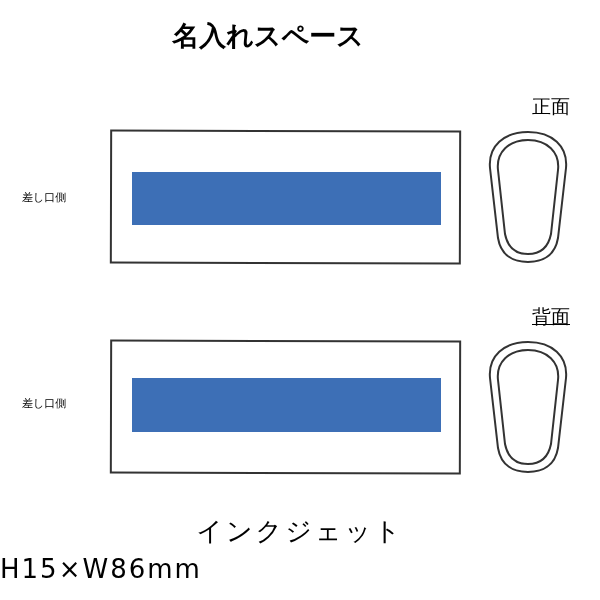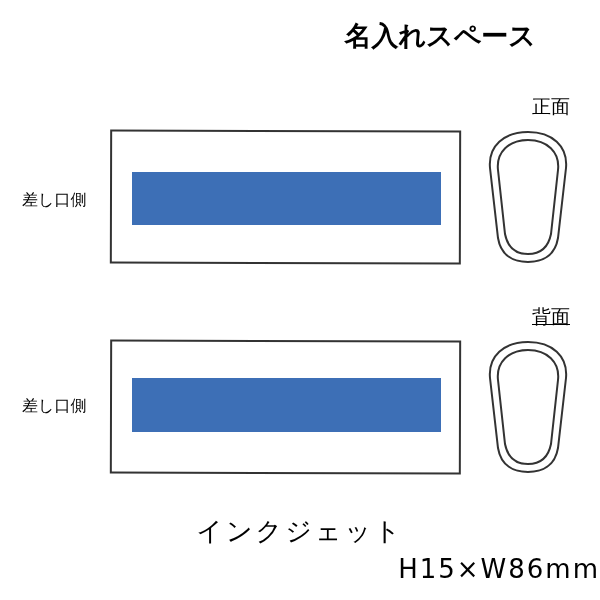--- a/index.html
+++ b/index.html
@@ -1,26 +1,26 @@
 <!DOCTYPE html>
 <html><head>
 <meta charset="utf-8">
 <style>
   html, body { margin:0; padding:0; background:#ffffff; }
   body { width:600px; height:600px; position:relative; overflow:hidden;
          font-family:"DejaVu Sans", sans-serif; color:#000; }
   .abs { position:absolute; }
-  .title { top:18px; left:0; width:536px; text-align:right; font-size:27px; font-weight:bold; }
+  .title { top:18px; left:0; width:536px; text-align:center; font-size:27px; font-weight:bold; }
   .section-label { left:0; width:570px; text-align:right; font-size:19px; }
-  .side-label { left:22px; font-size:16px; }
+  .side-label { left:22px; font-size:11px; }
   .box { border:2px solid #333; box-sizing:border-box; background:#fff; }
   .print-area { background:var(--accent); }
   .oval { }
   .foot1 { top:514px; left:0; width:600px; text-align:center; font-size:26px; letter-spacing:3px; }
-  .foot2 { top:554px; left:0; width:600px; text-align:right; font-size:26px; letter-spacing:2px; }
+  .foot2 { top:554px; left:0; width:600px; text-align:left; font-size:26px; letter-spacing:2px; }
 </style>
 </head>
 <body style="--accent: #3d6fb6;">
 
 <div class="abs title">名入れスペース</div>
 
 <div class="abs section-label" style="top:94px;">正面</div>
 <div class="abs side-label" style="top:190px;">差し口側</div>
 <div class="abs box" style="left:110px; top:130px; width:351px; height:134px; transform:rotate(0.15deg);"></div>
 <div class="abs print-area" style="left:132px; top:172px; width:309px; height:53px;"></div>

